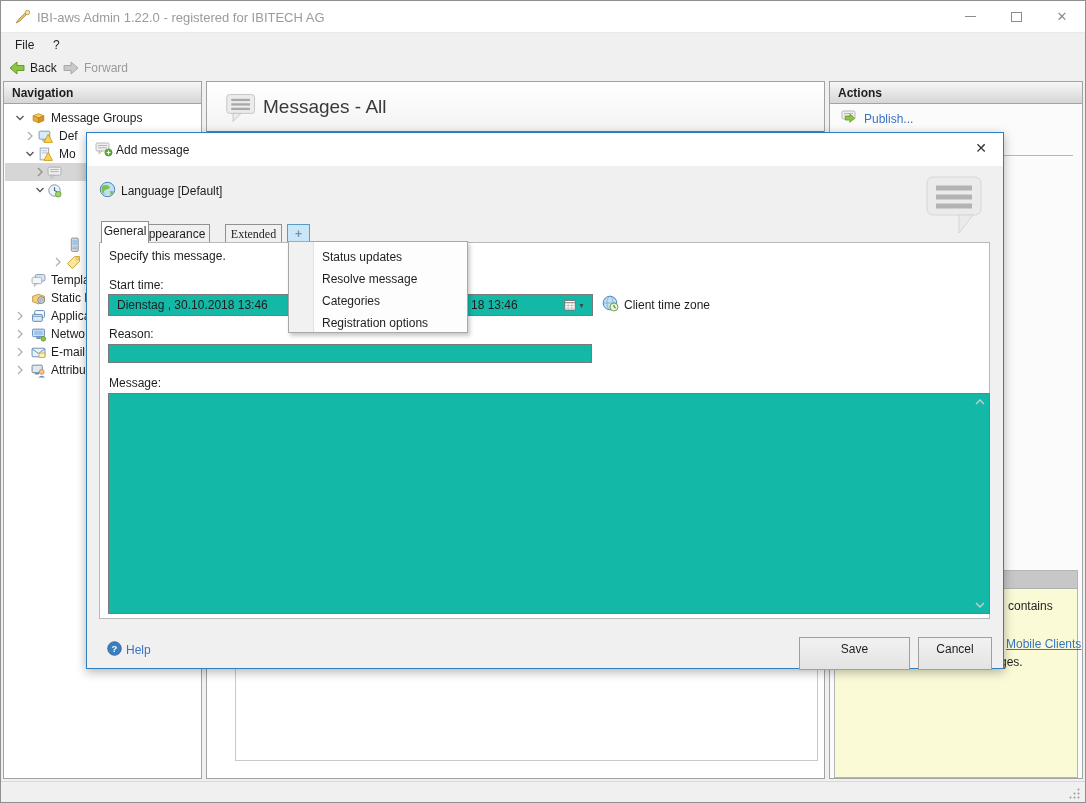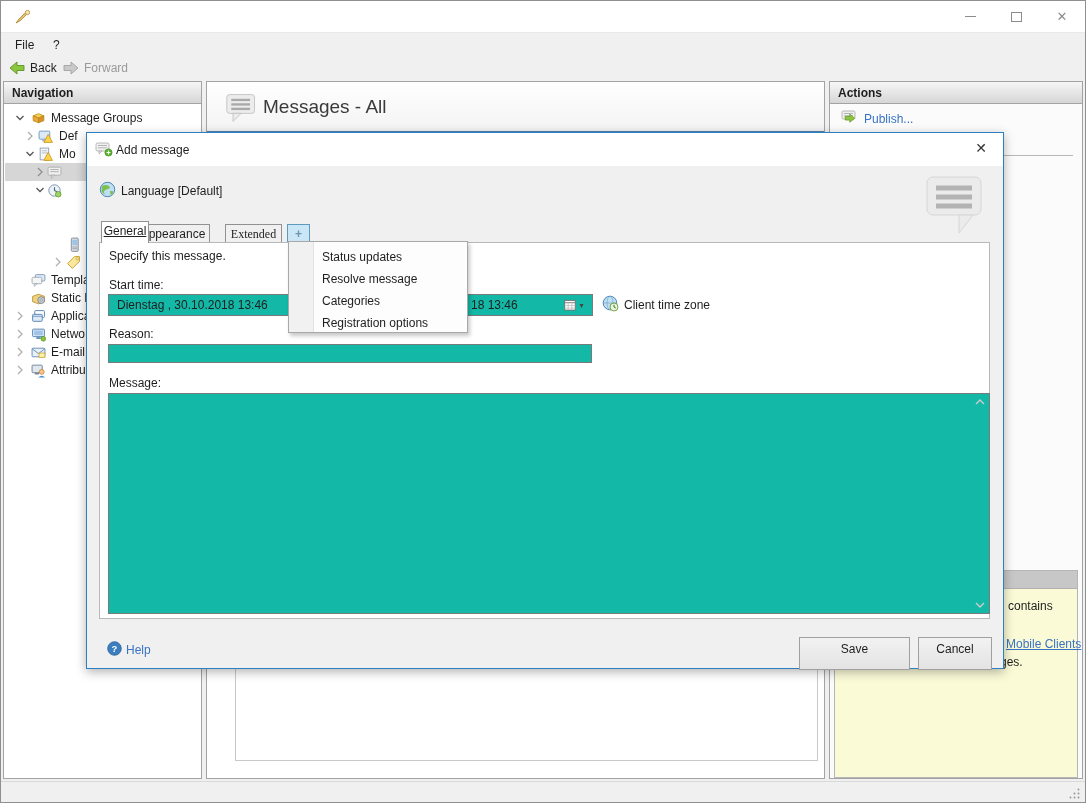--- a/index.html
+++ b/index.html
@@ -60,21 +60,21 @@
   .dialog { position:absolute; left:85px; top:131px; width:918px; height:537px; background:#f0f0f0; border:1px solid #2e7fc2; box-shadow:0 3px 10px rgba(0,0,0,.30); z-index:10; }
   .dlg-titlebar { position:absolute; left:0; top:0; width:100%; height:33px; background:#ffffff; }
   .dlg-title { position:absolute; left:29px; top:10px; }
   .dlg-title-icon { position:absolute; left:8px; top:8px; }
   .dlg-close { position:absolute; right:10px; top:7px; width:24px; height:20px; text-align:center; font-size:14px; color:#333; }
   .lang-row-icon { position:absolute; left:12px; top:48px; }
   .lang-label { position:absolute; left:34px; top:51px; }
   .watermark { position:absolute; right:16px; top:38px; }
 
   .tab { position:absolute; height:19px; top:91px; background:#f0f0f0; border:1px solid #919191; border-bottom:none; text-align:center; padding-top:2px; z-index:2; }
-  .tab.active { top:88px; height:22px; background:#ffffff; z-index:4;text-decoration:underline; }
+  .tab.active { top:88px; height:22px; background:#ffffff; z-index:4; }
   .tab-general { left:14px; width:48px; }
   .tab-appearance { left:49px; width:74px;text-align:center; }
   .tab-extended { left:138px; width:57px;font-family:Liberation Serif, serif; }
   .tab-add { left:200px; width:23px; background:#cbe6f7; border-color:#5b9bc0; color:#6d95ad; font-weight:bold; }
 
   .tab-content { position:absolute; left:12px; top:109px; width:891px; height:377px; background:#ffffff; border:1px solid #b9b9b9; z-index:3; }
   .fi-label { position:absolute; white-space:nowrap; }
   .field { position:absolute; background:#14b8a6; border:1px solid #7a7a7a; }
   .dt-text { position:absolute; top:3px; white-space:nowrap; }
   .cal-btn { position:absolute; left:461px; top:53px; width:26px; height:18px; display:flex; align-items:center; justify-content:center; gap:3px; color:#444; font-size:8px; }
@@ -94,20 +94,21 @@
 </head>
 <body>
 
 <div id="app">
 
   <div class="titlebar">
     <svg class="app-icon" viewBox="0 0 17 17">
       <path d="M2 14 Q6 13 12 6 L15 2 Q10 4 5 10 Z" fill="#e8c26a" stroke="#a8853a" stroke-width="0.8"></path>
       <circle cx="13.5" cy="3.5" r="2.2" fill="#f4e3b0" stroke="#a8853a" stroke-width="0.7"></circle>
     </svg>
+    <span class="title-text">IBI-aws Admin 1.22.0 - registered for IBITECH AG</span>
     <div class="wcbtn" style="left:948px;">
         <div class="wc-min-glyph"></div>
       </div>
     <div class="wcbtn" style="left:994px;">
         <div class="wc-max-glyph"></div>
       </div>
     <div class="wcbtn" style="left:1040px;">
         <span class="wc-close-glyph">✕</span>
       </div>
   </div>

